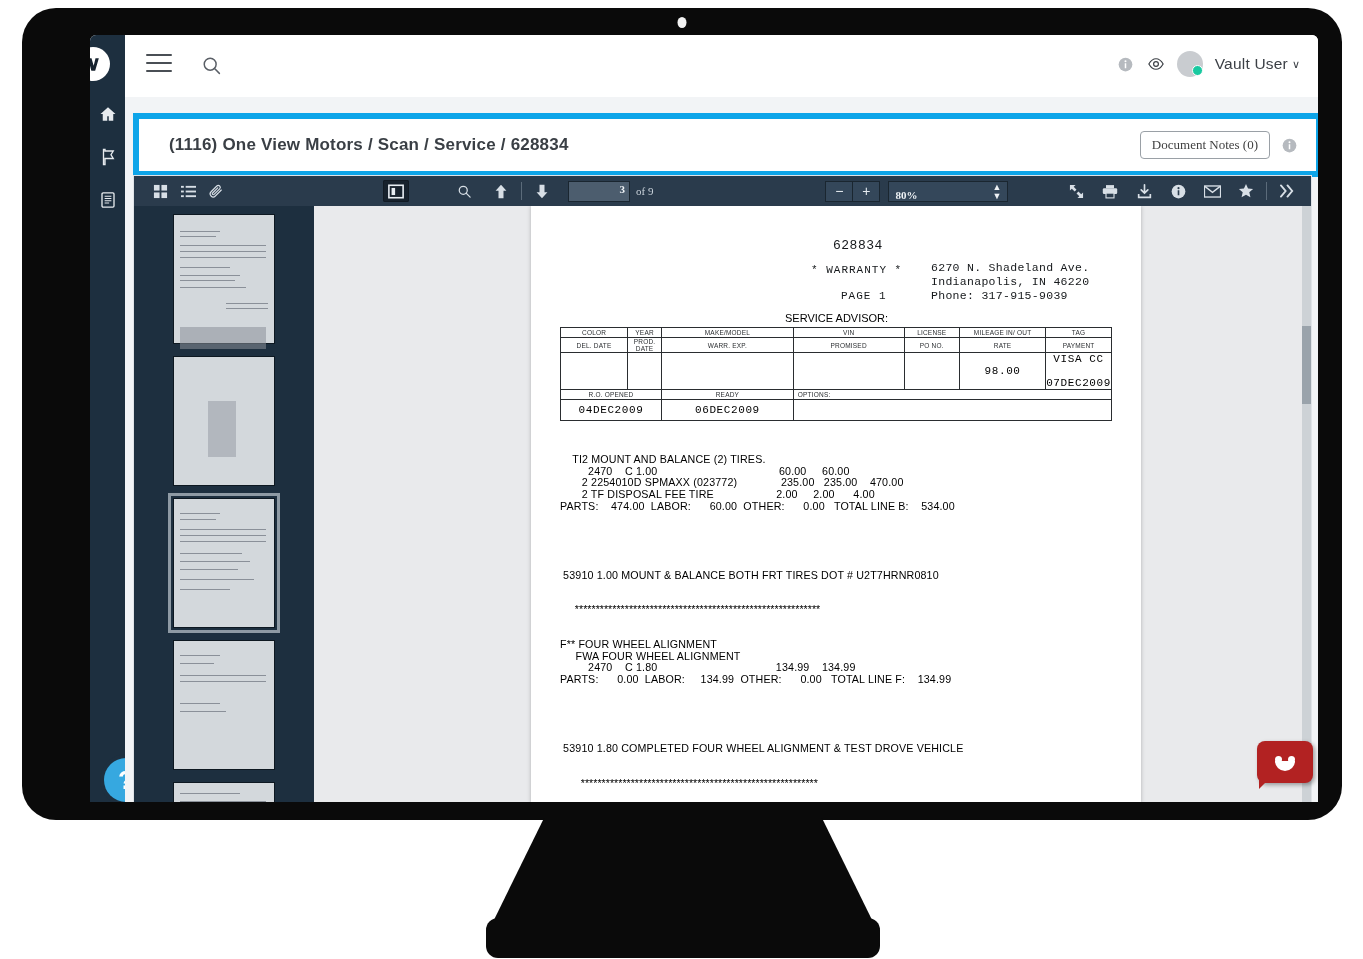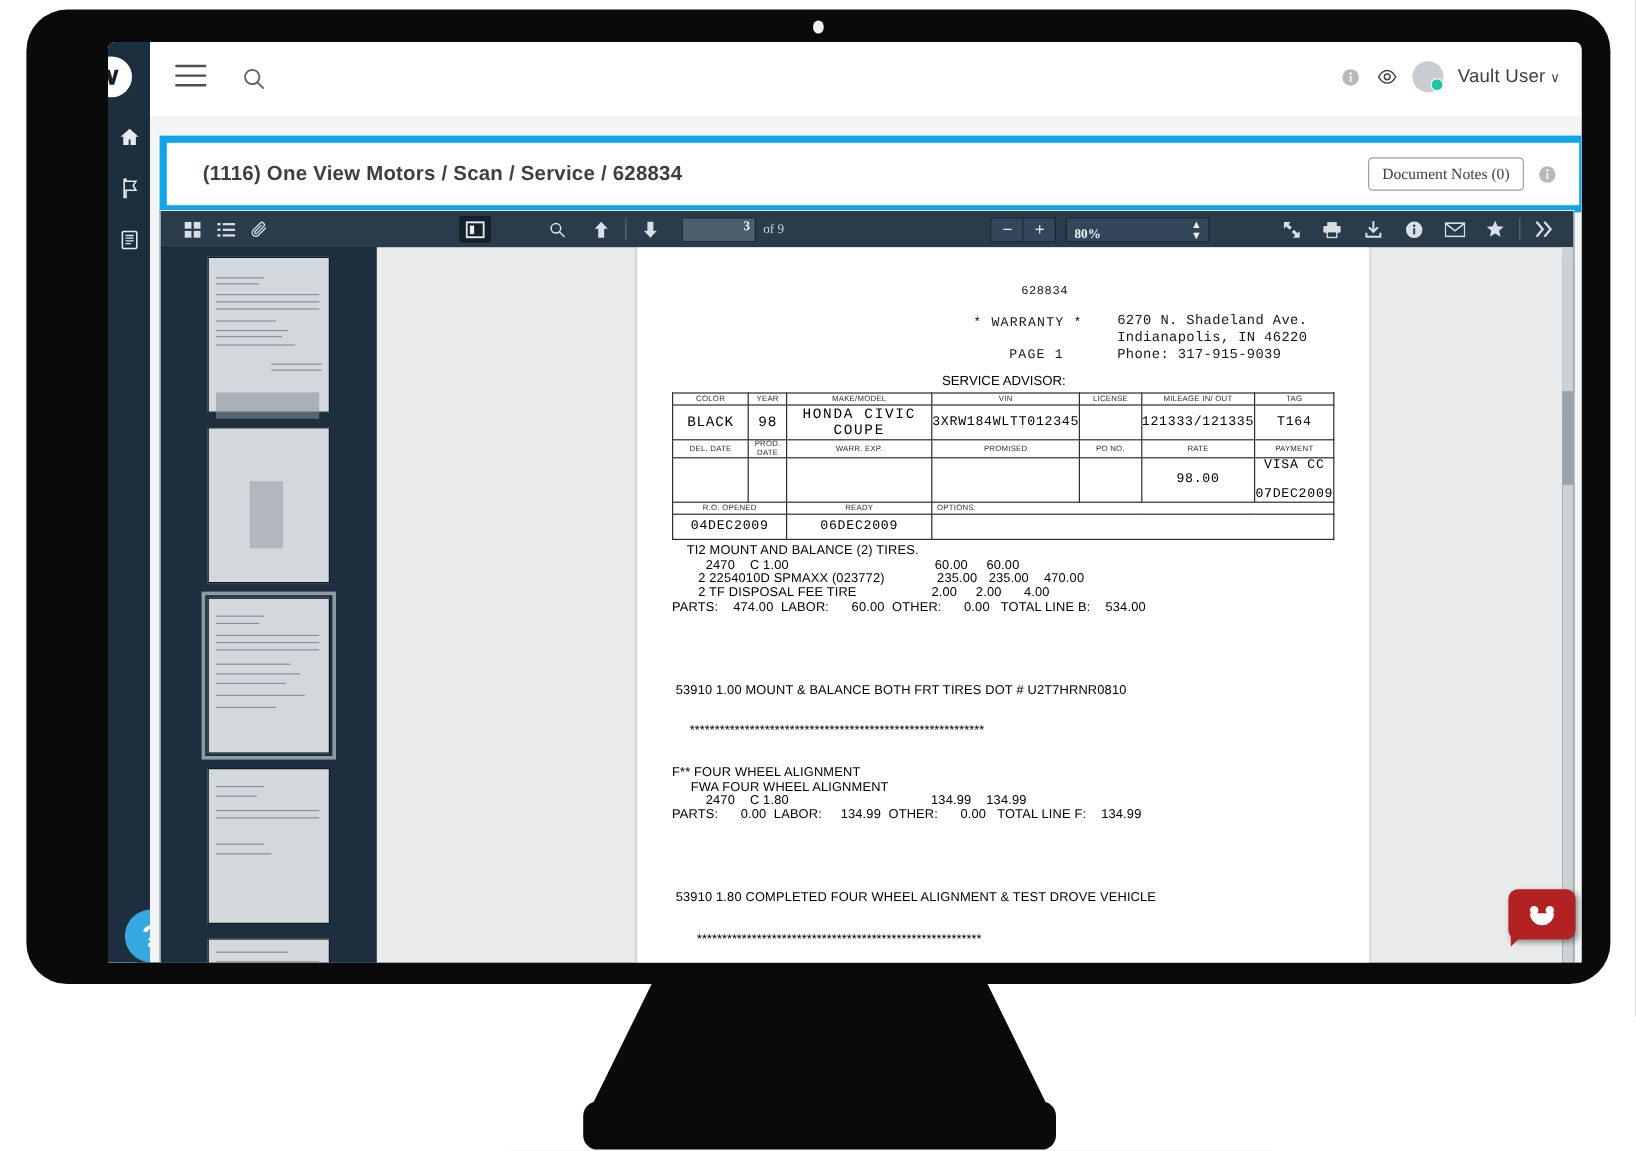--- a/index.html
+++ b/index.html
@@ -80,21 +80,21 @@
      box-shadow:0 0 4px rgba(0,0,0,.25);}
   #viewerscroll{position:absolute;right:0;top:30px;width:9px;height:597px;background:#cdd2d6;}
   #viewerthumb{position:absolute;right:0;top:120px;width:9px;height:78px;background:#9aa3ab;}
 
   
   .doc{position:absolute;font-family:"Liberation Mono",monospace;color:#15181b;}
   #logo-one{position:absolute;right:12px;top:20px;font-family:"Liberation Sans",sans-serif;font-weight:bold;
      font-size:33px;letter-spacing:-1.2px;color:#000;}
   #logo-circle{display:inline-block;width:30px;height:30px;border-radius:50%;background:#000;color:#fff;
      text-align:center;line-height:30px;font-size:25px;font-style:italic;vertical-align:-5px;margin:0 -1px;}
-  #docnum{position:absolute;left:320px;top:32px;font-size:10px;letter-spacing:.5px;}
+  #docnum{position:absolute;left:302px;top:32px;font-size:13px;letter-spacing:.5px;}
   #warranty{position:absolute;left:280px;top:58px;font-size:11px;letter-spacing:1px;}
   #pagelbl{position:absolute;left:310px;top:84px;font-size:11px;letter-spacing:1px;}
   #custaddr{position:absolute;left:35px;top:58px;font-size:11.5px;line-height:14px;letter-spacing:.3px;}
   #dealeraddr{position:absolute;left:400px;top:55px;font-size:11.5px;line-height:14px;letter-spacing:.3px;}
   #svcadvisor{position:absolute;left:254px;top:106px;font-size:11px;font-family:"Liberation Sans",sans-serif;}
 
   table.vt{position:absolute;left:29px;top:121px;width:552px;border-collapse:collapse;
      font-family:"Liberation Mono",monospace;}
   table.vt td{border:1px solid #2a2d30;padding:0;}
   td.h{font-size:6.5px;text-align:center;font-family:"Liberation Sans",sans-serif;color:#2a2d30;height:9px;letter-spacing:.2px;}
@@ -382,29 +382,20 @@
             <table class="vt">
               <tbody>
                   <tr>
                 <td class="h" style="width:70px">COLOR</td>
                 <td class="h" style="width:34px">YEAR</td>
                 <td class="h" style="width:140px">MAKE/MODEL</td>
                 <td class="h" style="width:120px">VIN</td>
                 <td class="h" style="width:58px">LICENSE</td>
                 <td class="h" style="width:92px">MILEAGE IN/ OUT</td>
                 <td class="h" style="width:38px">TAG</td>
-              </tr>
-              <tr>
-                <td class="v">BLACK</td>
-                <td class="v">98</td>
-                <td class="v" style="letter-spacing:1.4px">HONDA CIVIC COUPE</td>
-                <td class="v" style="font-size:11px">3XRW184WLTT012345</td>
-                <td class="v"></td>
-                <td class="v" style="font-size:11px">121333/121335</td>
-                <td class="v" style="font-size:11px">T164</td>
               </tr>
               <tr>
                 <td class="h">DEL. DATE</td>
                 <td class="h">PROD. DATE</td>
                 <td class="h">WARR. EXP.</td>
                 <td class="h">PROMISED</td>
                 <td class="h">PO NO.</td>
                 <td class="h">RATE</td>
                 <td class="h">PAYMENT</td>
               </tr>

